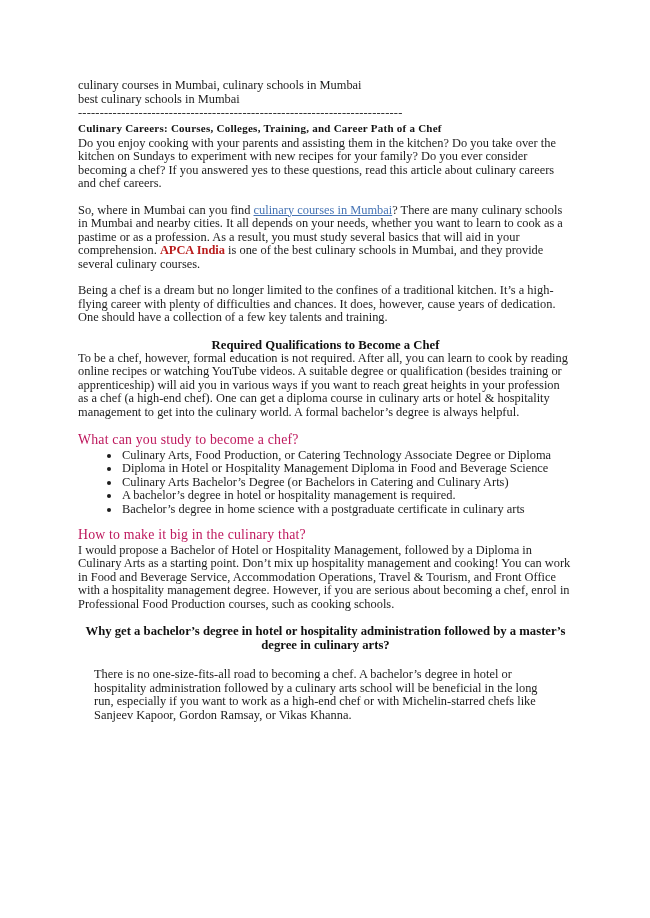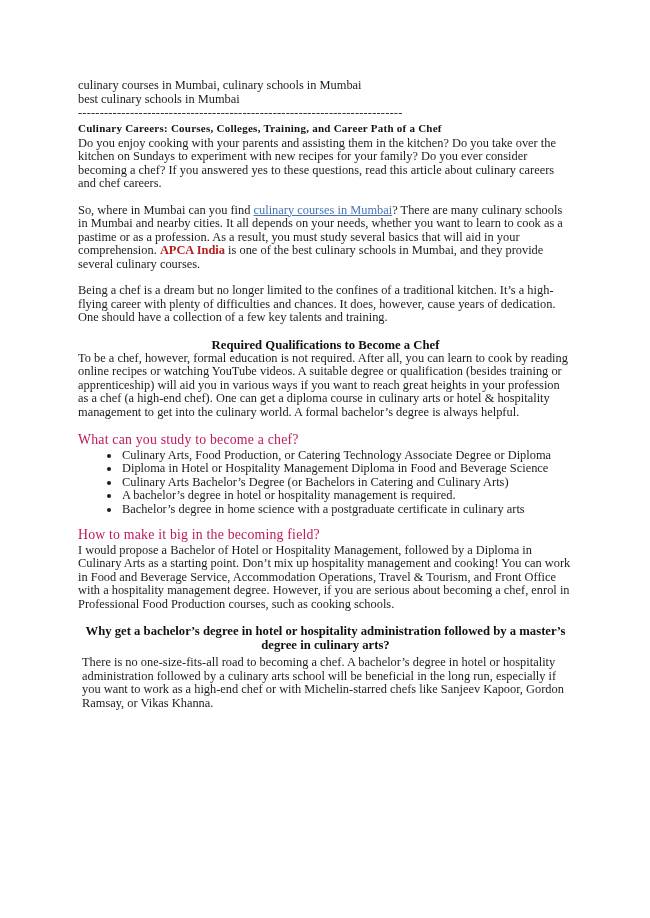--- a/index.html
+++ b/index.html
@@ -39,21 +39,21 @@
     font-weight: bold;
     line-height: 17px;
     letter-spacing: 0.25px;
     white-space: nowrap;
     color: #111111;
   }
   .para {
     margin: 0 0 13px 0;
   }
   .para-tight {
-    margin: 4px;
+    margin: 16px;
   }
   .h-small {
     margin: 2px 0 0 0;
     font-size: 12.7px;
     font-weight: bold;
     line-height: 14px;
     color: #111111;
     text-align: center;
   }
   .h-large {
@@ -104,19 +104,19 @@
 
   <h2 class="h-large">What can you study to become a chef?</h2>
   <ul class="study-list">
     <li>Culinary Arts, Food Production, or Catering Technology Associate Degree or Diploma</li>
     <li>Diploma in Hotel or Hospitality Management Diploma in Food and Beverage Science</li>
     <li>Culinary Arts Bachelor’s Degree (or Bachelors in Catering and Culinary Arts)</li>
     <li>A bachelor’s degree in hotel or hospitality management is required.</li>
     <li>Bachelor’s degree in home science with a postgraduate certificate in culinary arts</li>
   </ul>
 
-  <h2 class="h-large">How to make it big in the becoming field?</h2>
+  <h2 class="h-large">How to make it big in the culinary that?</h2>
   <p class="para">I would propose a Bachelor of Hotel or Hospitality Management, followed by a Diploma in Culinary Arts as a starting point. Don’t mix up hospitality management and cooking! You can work in Food and Beverage Service, Accommodation Operations, Travel &amp; Tourism, and Front Office with a hospitality management degree. However, if you are serious about becoming a chef, enrol in Professional Food Production courses, such as cooking schools.</p>
 
   <h2 class="h-small">Why get a bachelor’s degree in hotel or hospitality administration followed by a master’s degree in culinary arts?</h2>
   <p class="para-tight">There is no one-size-fits-all road to becoming a chef. A bachelor’s degree in hotel or hospitality administration followed by a culinary arts school will be beneficial in the long run, especially if you want to work as a high-end chef or with Michelin-starred chefs like Sanjeev Kapoor, Gordon Ramsay, or Vikas Khanna.</p>
 
 </div>
 
 </body></html>

